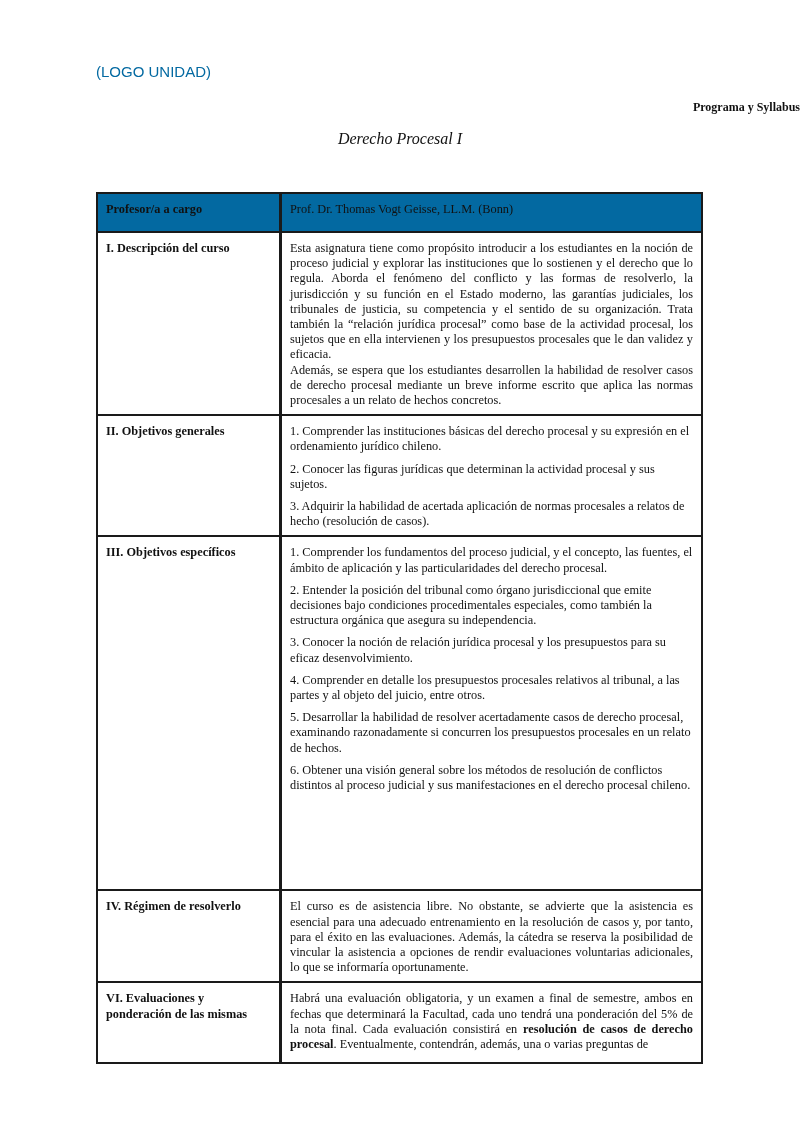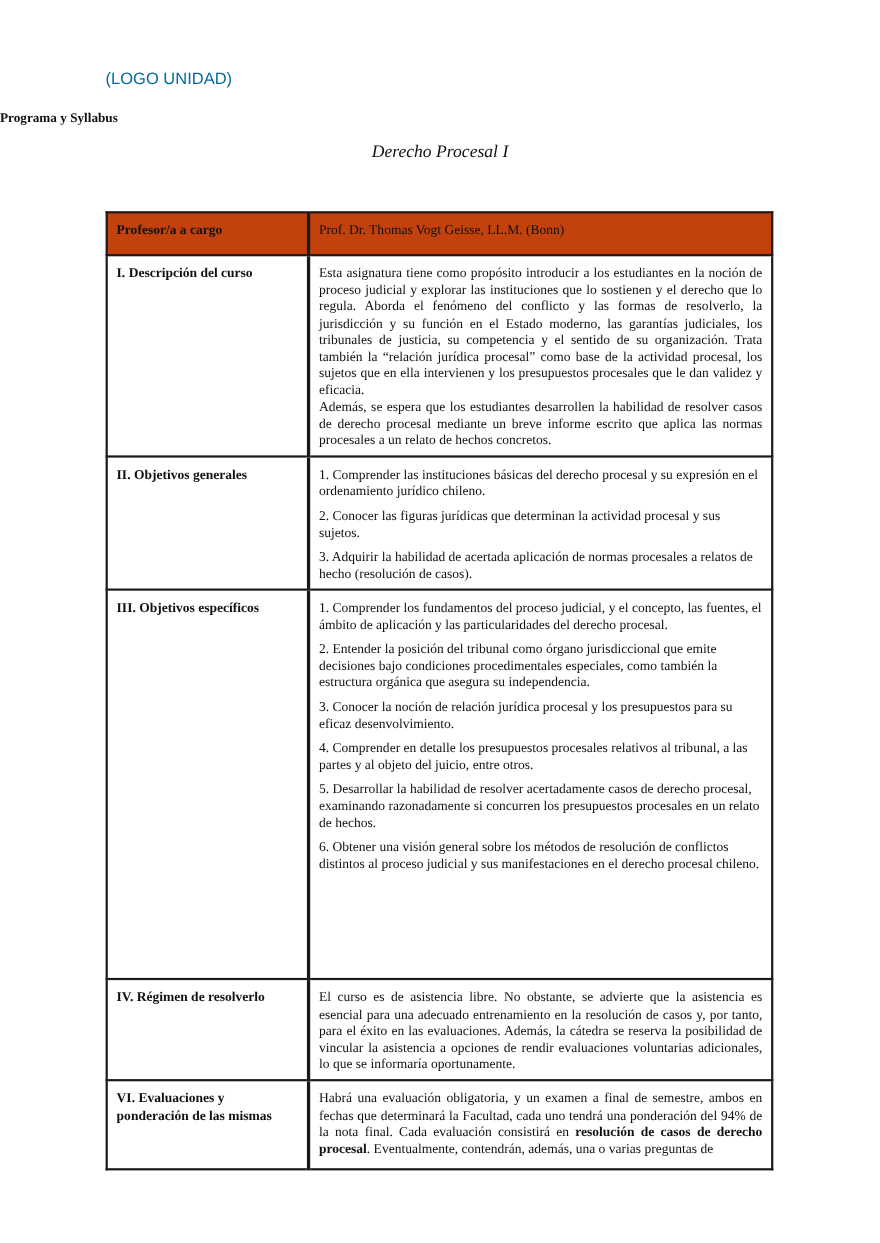--- a/index.html
+++ b/index.html
@@ -7,21 +7,21 @@
       width: 800px; height: 1130px; position: relative; overflow: hidden;
       font-family: "DejaVu Serif", "Liberation Serif", serif;
       color: #111;
     }
     .logo {
       position: absolute; left: 96px; top: 63px;
       font-family: "Liberation Sans", sans-serif;
       font-size: 15px; color: #0369a1;
     }
     .doc-kicker {
-      position: absolute; left: 0; width: 800px; top: 100px; text-align: left;
+      position: absolute; left: 0; width: 800px; top: 100px; text-align: right;
       font-family: "Liberation Serif", serif; font-weight: bold; font-size: 12px;
     }
     .doc-title {
       position: absolute; left: 0; width: 800px; top: 130px; text-align: center;
       font-family: "Liberation Serif", serif; font-style: italic; font-size: 16px;
     }
     table.syllabus {
       position: absolute; left: 96px; top: 192px; width: 607px;
       border-collapse: collapse;
       font-family: "Liberation Serif", serif;
@@ -29,21 +29,21 @@
     }
     table.syllabus td {
       border: 2px solid #1a1a1a;
       vertical-align: top;
       padding: 8px 8px 6px 8px;
     }
     table.syllabus td.label {
       width: 165px; font-weight: bold;
       border-right-width: 3px;
     }
-    table.syllabus tr.head td { background: #c2410c; font-family: Liberation Serif, serif; }
+    table.syllabus tr.head td { background: #0369a1; font-family: Liberation Serif, serif; }
     .justify { text-align: justify; }
     .item { margin: 0 0 7px 0; }
     .item:last-child { margin-bottom: 0; }
     p { margin: 0; }
     b { font-weight: bold; }
   </style>
 </head>
 <body>
 
 <div class="logo">(LOGO UNIDAD)</div>
@@ -81,16 +81,16 @@
       <p class="item">5. Desarrollar la habilidad de resolver acertadamente casos de derecho procesal, examinando razonadamente si concurren los presupuestos procesales en un relato de hechos.</p>
       <p class="item">6. Obtener una visión general sobre los métodos de resolución de conflictos distintos al proceso judicial y sus manifestaciones en el derecho procesal chileno.</p>
     </td>
   </tr>
   <tr style="height:86px">
     <td class="label">IV. Régimen de resolverlo</td>
     <td class="justify">El curso es de asistencia libre. No obstante, se advierte que la asistencia es esencial para una adecuado entrenamiento en la resolución de casos y, por tanto, para el éxito en las evaluaciones. Además, la cátedra se reserva la posibilidad de vincular la asistencia a opciones de rendir evaluaciones voluntarias adicionales, lo que se informaría oportunamente.</td>
   </tr>
   <tr style="height:81px">
     <td class="label">VI. Evaluaciones y ponderación de las mismas</td>
-    <td class="justify"><span>Habrá una evaluación obligatoria, y un examen a final de semestre, ambos en fechas que determinará la Facultad, cada uno tendrá una ponderación del 94% de la nota final. Cada evaluación consistirá en </span><b>resolución de casos de derecho procesal</b><span>. Eventualmente, contendrán, además, una o varias preguntas de</span></td>
+    <td class="justify"><span>Habrá una evaluación obligatoria, y un examen a final de semestre, ambos en fechas que determinará la Facultad, cada uno tendrá una ponderación del 5% de la nota final. Cada evaluación consistirá en </span><b>resolución de casos de derecho procesal</b><span>. Eventualmente, contendrán, además, una o varias preguntas de</span></td>
   </tr>
 </tbody>
   </table>
 
 </body></html>

